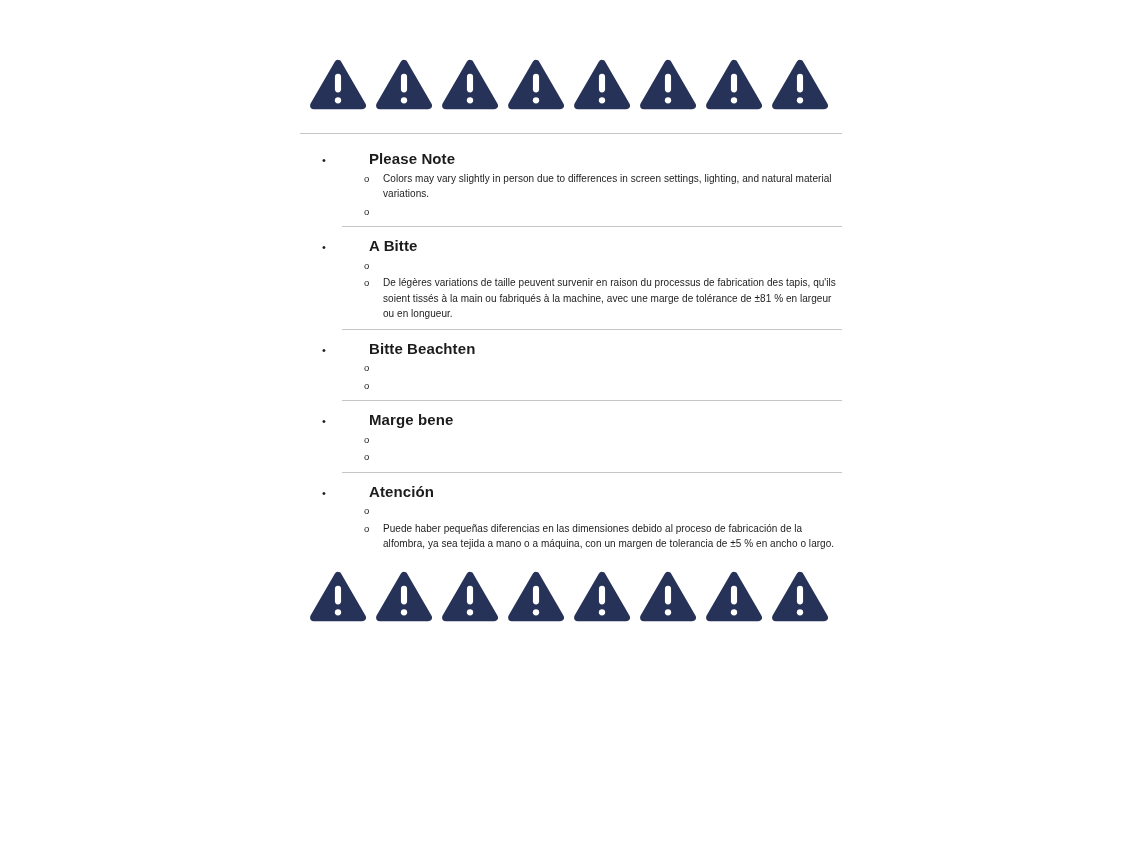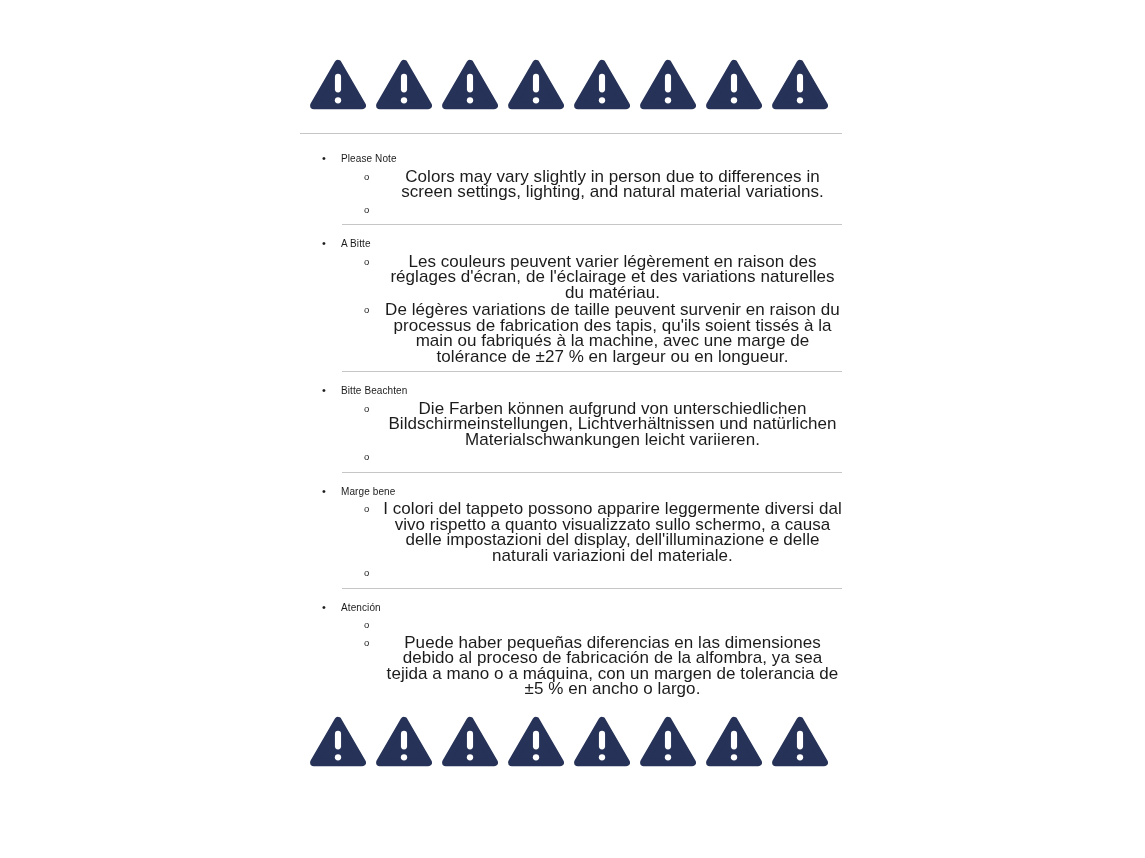--- a/index.html
+++ b/index.html
@@ -38,43 +38,43 @@
     margin-bottom: 2px;
   }
   .bullet {
     margin-left: 22px;
     width: 19px;
     flex: 0 0 19px;
     font-size: 11px;
     line-height: 15.5px;
   }
   .sec-title {
-    font-size: 10px;
-    font-weight: normal;
+    font-size: 15px;
+    font-weight: bold;
     line-height: 15.5px;
     letter-spacing: .1px;
+    margin-left: 28px;
   }
   .sub-item {
     display: flex;
     align-items: flex-start;
     margin-bottom: 2px;
   }
   .sub-marker {
     margin-left: 64px;
     width: 19px;
     flex: 0 0 19px;
     font-size: 9.5px;
     line-height: 15.5px;
   }
   .sub-text {
     width: 460px;
-    font-size: 17px;
+    font-size: 10px;
     line-height: 15.5px;
     letter-spacing: .05px;
-    text-align: center;
   }
   .bottom-row { margin-top: 18px; }
 </style>
 </head>
 <body>
 
 <div class="doc">
   <div class="triangle-row top-row" id="top-triangles">
       <span>
         <svg width="56" height="53" viewBox="0 0 60 57">
@@ -151,50 +151,47 @@
         </div>
         <hr class="sec-divider">
       </section>
       <section>
         <div class="sec-header">
           <span class="bullet">•</span>
           <span class="sec-title">A Bitte</span>
         </div>
         <div class="sub-item">
           <span class="sub-marker">o</span>
-          <p class="sub-text">Les couleurs peuvent varier légèrement en raison des réglages d'écran, de l'éclairage et des variations naturelles du matériau.</p>
-        </div>
-        <div class="sub-item">
-          <span class="sub-marker">o</span>
-          <p class="sub-text">De légères variations de taille peuvent survenir en raison du processus de fabrication des tapis, qu'ils soient tissés à la main ou fabriqués à la machine, avec une marge de tolérance de ±27 % en largeur ou en longueur.</p>
+        </div>
+        <div class="sub-item">
+          <span class="sub-marker">o</span>
+          <p class="sub-text">De légères variations de taille peuvent survenir en raison du processus de fabrication des tapis, qu'ils soient tissés à la main ou fabriqués à la machine, avec une marge de tolérance de ±81 % en largeur ou en longueur.</p>
         </div>
         <hr class="sec-divider">
       </section>
       <section>
         <div class="sec-header">
           <span class="bullet">•</span>
           <span class="sec-title">Bitte Beachten</span>
         </div>
         <div class="sub-item">
           <span class="sub-marker">o</span>
-          <p class="sub-text">Die Farben können aufgrund von unterschiedlichen Bildschirmeinstellungen, Lichtverhältnissen und natürlichen Materialschwankungen leicht variieren.</p>
         </div>
         <div class="sub-item">
           <span class="sub-marker">o</span>
         </div>
         <hr class="sec-divider">
       </section>
       <section>
         <div class="sec-header">
           <span class="bullet">•</span>
           <span class="sec-title">Marge bene</span>
         </div>
         <div class="sub-item">
           <span class="sub-marker">o</span>
-          <p class="sub-text">I colori del tappeto possono apparire leggermente diversi dal vivo rispetto a quanto visualizzato sullo schermo, a causa delle impostazioni del display, dell'illuminazione e delle naturali variazioni del materiale.</p>
         </div>
         <div class="sub-item">
           <span class="sub-marker">o</span>
         </div>
         <hr class="sec-divider">
       </section>
       <section>
         <div class="sec-header">
           <span class="bullet">•</span>
           <span class="sec-title">Atención</span>

